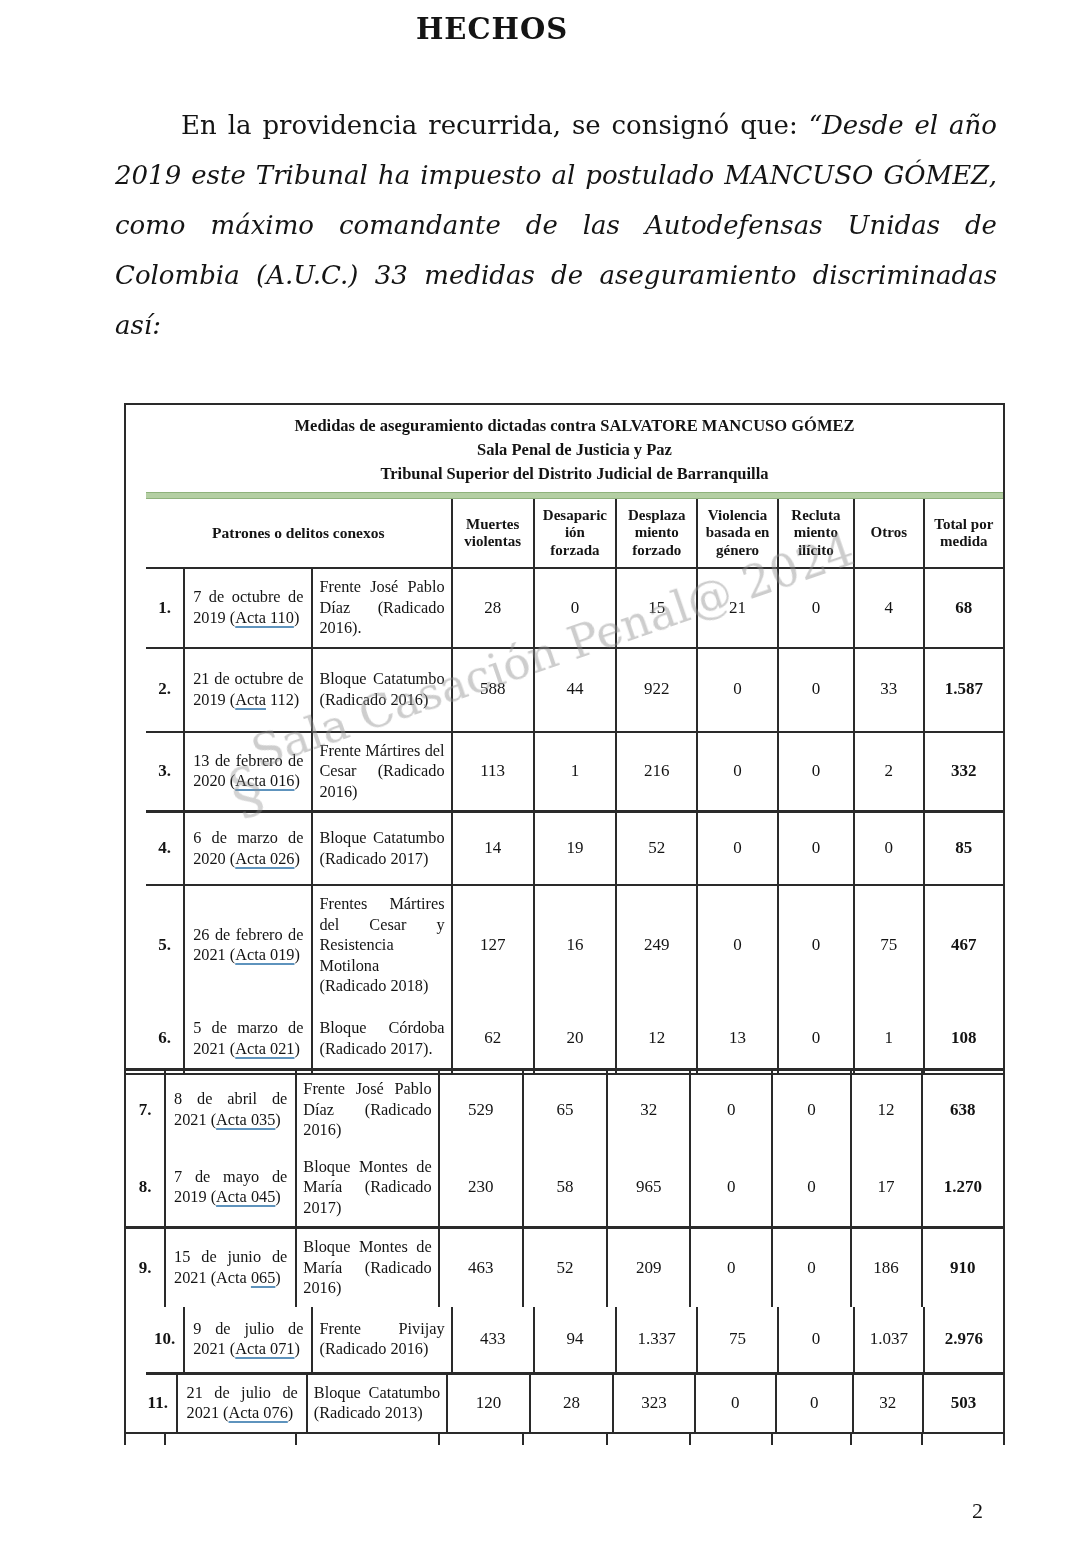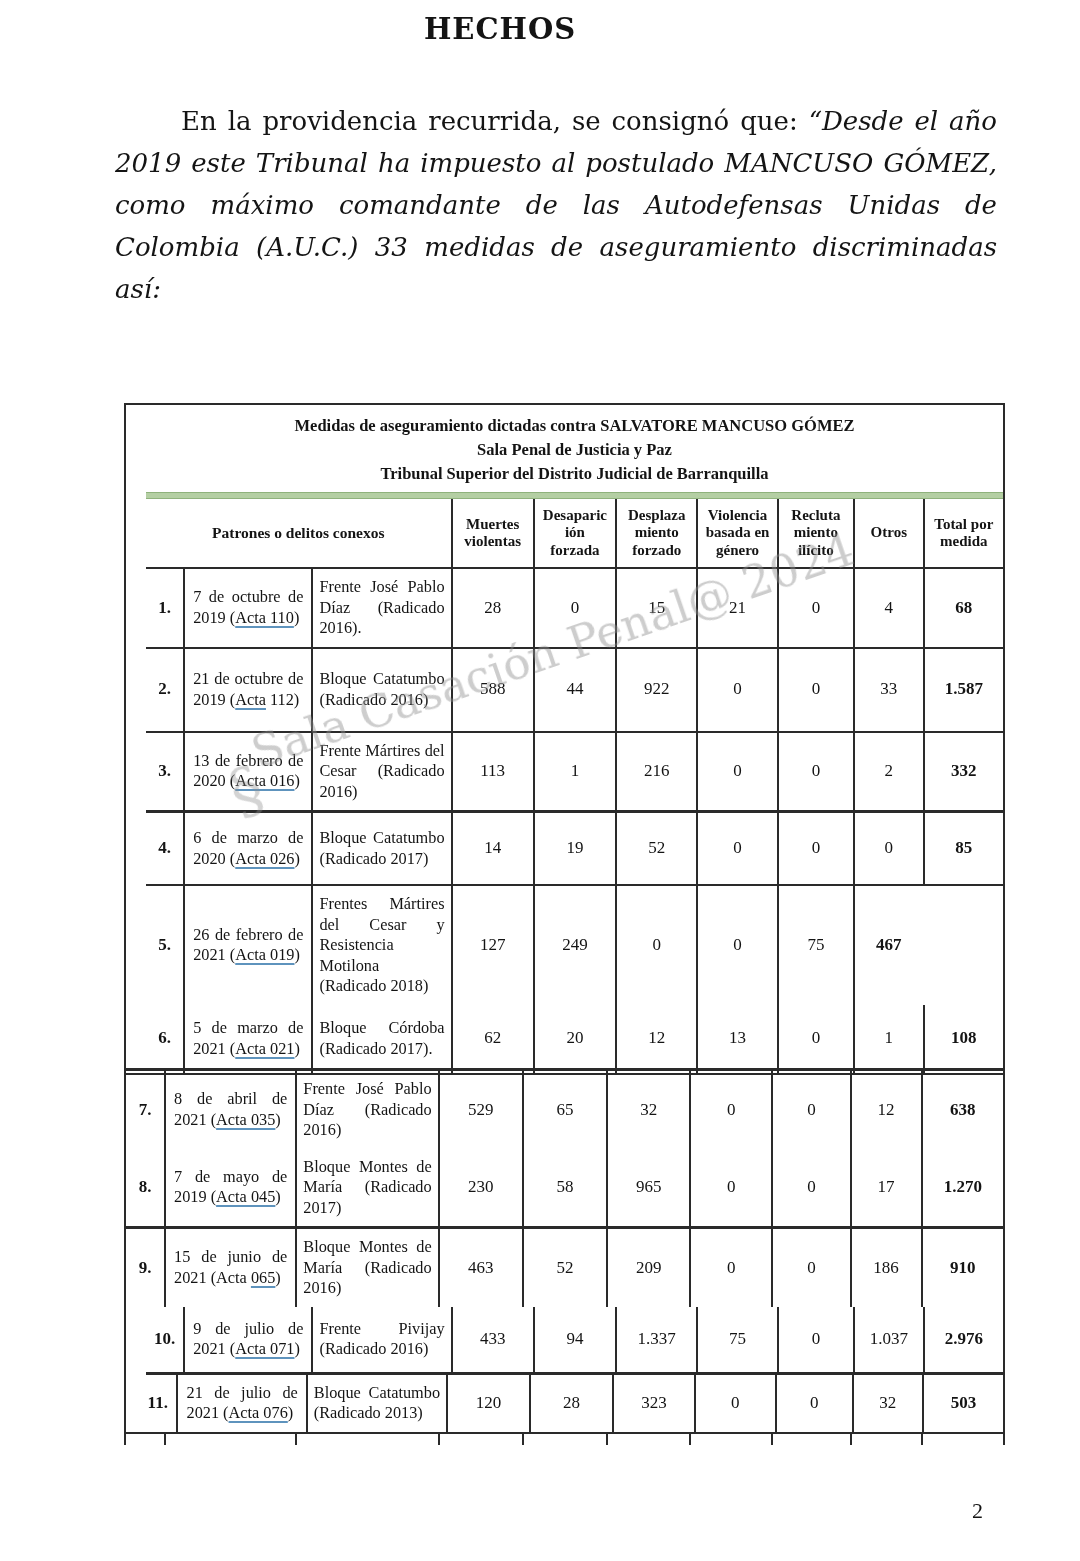--- a/index.html
+++ b/index.html
@@ -5,24 +5,24 @@
   :root{
     --bc:#2a2a2a;
     --cols:4.34% 14.97% 16.23% 9.6% 9.6% 9.49% 9.37% 8.91% 8.11% auto;
   }
   *{box-sizing:border-box;margin:0;padding:0;}
   html,body{background:#ffffff;}
   body{width:1080px;height:1561px;position:relative;overflow:hidden;
        font-family:"Liberation Serif",serif;color:#141414;}
 
   
-  .doc-title{position:absolute;top:12px;left:12px;width:976px;text-align:center;
+  .doc-title{position:absolute;top:12px;left:4px;width:976px;text-align:center;
     font-family:"DejaVu Serif",serif;font-weight:bold;font-size:29px;letter-spacing:1px;}
   .intro{position:absolute;top:100px;left:115px;width:882px;
-    font-family:"DejaVu Serif",serif;font-size:26px;line-height:42px;
+    font-family:"DejaVu Serif",serif;font-size:26px;line-height:50px;
     text-align:justify;text-indent:66px;}
   .intro em{font-style:italic;}
 
   
   .tbl{position:absolute;left:124px;width:881px;border:2px solid var(--bc);background:transparent;}
   .tbl1{top:403px;padding-left:20px;}
   .tbl2{top:1068px;border-top:3px solid var(--bc);border-bottom:none;}
 
   .tbl-caption{padding:9px 10px 6px;text-align:center;font-weight:bold;
     font-size:16.5px;line-height:24px;}
@@ -171,20 +171,21 @@
     <div class="cell total">85</div>
   </div>
 
   <div class="row">
     <div class="cell num">5.</div>
     <div class="cell date">
           <span class="dtxt"><span class="pre">26 de febrero de 2021 (</span><a class="acta">Acta 019</a><span class="post">)</span></span>
         </div>
     <div class="cell grp">Frentes Mártires del Cesar y Resistencia Motilona (Radicado 2018)</div>
     <div class="cell val v0">127</div>
+    <div class="cell val v1">16</div>
     <div class="cell val v2">249</div>
     <div class="cell val v3">0</div>
     <div class="cell val v4">0</div>
     <div class="cell val v5">75</div>
     <div class="cell total">467</div>
   </div>
 
   <div class="row">
     <div class="cell num">6.</div>
     <div class="cell date">

